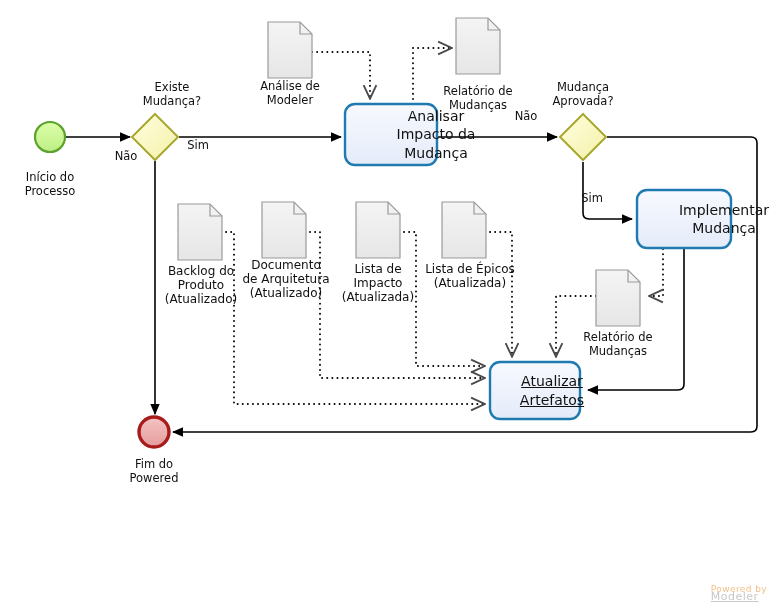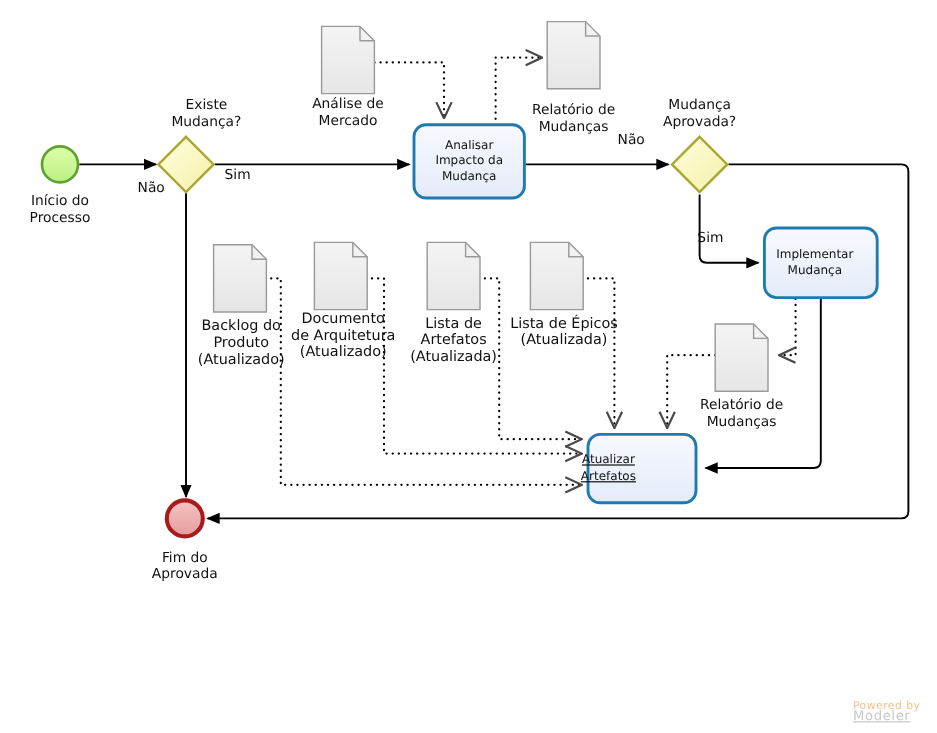--- a/index.html
+++ b/index.html
@@ -3,22 +3,22 @@
 <meta charset="utf-8">
 <style>
   html,body{margin:0;padding:0;background:#ffffff;}
   body{width:781px;height:611px;position:relative;overflow:hidden;
        font-family:"DejaVu Sans", sans-serif;}
   #canvas{position:absolute;left:0;top:0;width:781px;height:611px;}
   .lbl{position:absolute;text-align:center;color:#111;line-height:1.18;
        white-space:pre;pointer-events:none;}
   .f11{font-size:11.5px;}
   .f10{font-size:12px;}
-  .tasktext{position:absolute;text-align:center;color:#111;font-size:10px;
-            line-height:1.32;display:flex;align-items:center;justify-content:center;}
+  .tasktext{position:absolute;text-align:center;color:#111;font-size:14px;
+            line-height:1.32;display:flex;align-items:center;justify-content:center;padding-left:45px;}
   .logo{position:absolute;right:12px;bottom:8px;}
   .logo .pw{font-size:9px;color:#f3c08a;letter-spacing:.4px;margin-right:2px;}
   .logo .bz{font-size:31px;color:#f5b572;letter-spacing:-1px;line-height:.95;
             font-family:"DejaVu Sans", sans-serif;font-weight:400;}
   .logo .md{font-size:11px;color:#c9c9c9;letter-spacing:.5px;margin-top:-4px;text-decoration:underline;}
 </style>
 </head>
 <body>
 
 <svg id="canvas" viewBox="0 0 781 611">
@@ -138,58 +138,58 @@
   </g>
 
   <g>
     <circle cx="50" cy="137" r="15" fill="url(#startgrad)" stroke="#5BA32B" stroke-width="2.2"></circle>
   </g>
   <g>
     <circle cx="154" cy="432" r="15" fill="url(#endgrad)" stroke="#A71B1B" stroke-width="3.4"></circle>
   </g>
 </svg>
 
-<div class="lbl f11" style="left:4px;top:161px;width:92px;">Início do
+<div class="lbl f11" style="left:4px;top:171px;width:92px;">Início do
 Processo</div>
 
 <div class="lbl f11" style="left:108px;top:458px;width:92px;">Fim do
-Aprovada</div>
+Powered</div>
 
 <div class="lbl f11" style="left:126px;top:81px;width:92px;">Existe
 Mudança?</div>
 
 <div class="lbl f11" style="left:537px;top:81px;width:92px;">Mudança
 Aprovada?</div>
 
 <div class="tasktext" style="left:345px;top:104px;width:92px;height:61px;white-space:pre;">Analisar
 Impacto da
 Mudança</div>
 
 <div class="tasktext" style="left:637px;top:190px;width:84px;height:58px;white-space:pre;text-align:center;">Implementar
 Mudança</div>
 
 <div class="tasktext" style="left:462px;top:362px;width:90px;height:57px;white-space:pre;text-decoration:underline;">Atualizar
 Artefatos</div>
 
 <div class="lbl f11" style="left:244px;top:80px;width:92px;">Análise de
-Mercado</div>
+Modeler</div>
 
 <div class="lbl f11" style="left:432px;top:85px;width:92px;">Relatório de
 Mudanças</div>
 
 <div class="lbl f10" style="left:155px;top:264px;width:92px;">Backlog do
 Produto
 (Atualizado)</div>
 
 <div class="lbl f10" style="left:236px;top:258px;width:100px;">Documento
 de Arquitetura
 (Atualizado)</div>
 
 <div class="lbl f10" style="left:332px;top:262px;width:92px;">Lista de
-Artefatos
+Impacto
 (Atualizada)</div>
 
 <div class="lbl f10" style="left:418px;top:262px;width:104px;">Lista de Épicos
 (Atualizada)</div>
 
 <div class="lbl f11" style="left:572px;top:331px;width:92px;">Relatório de
 Mudanças</div>
 
 <div class="lbl f11" style="left:176px;top:139px;width:44px;">Sim</div>
 

